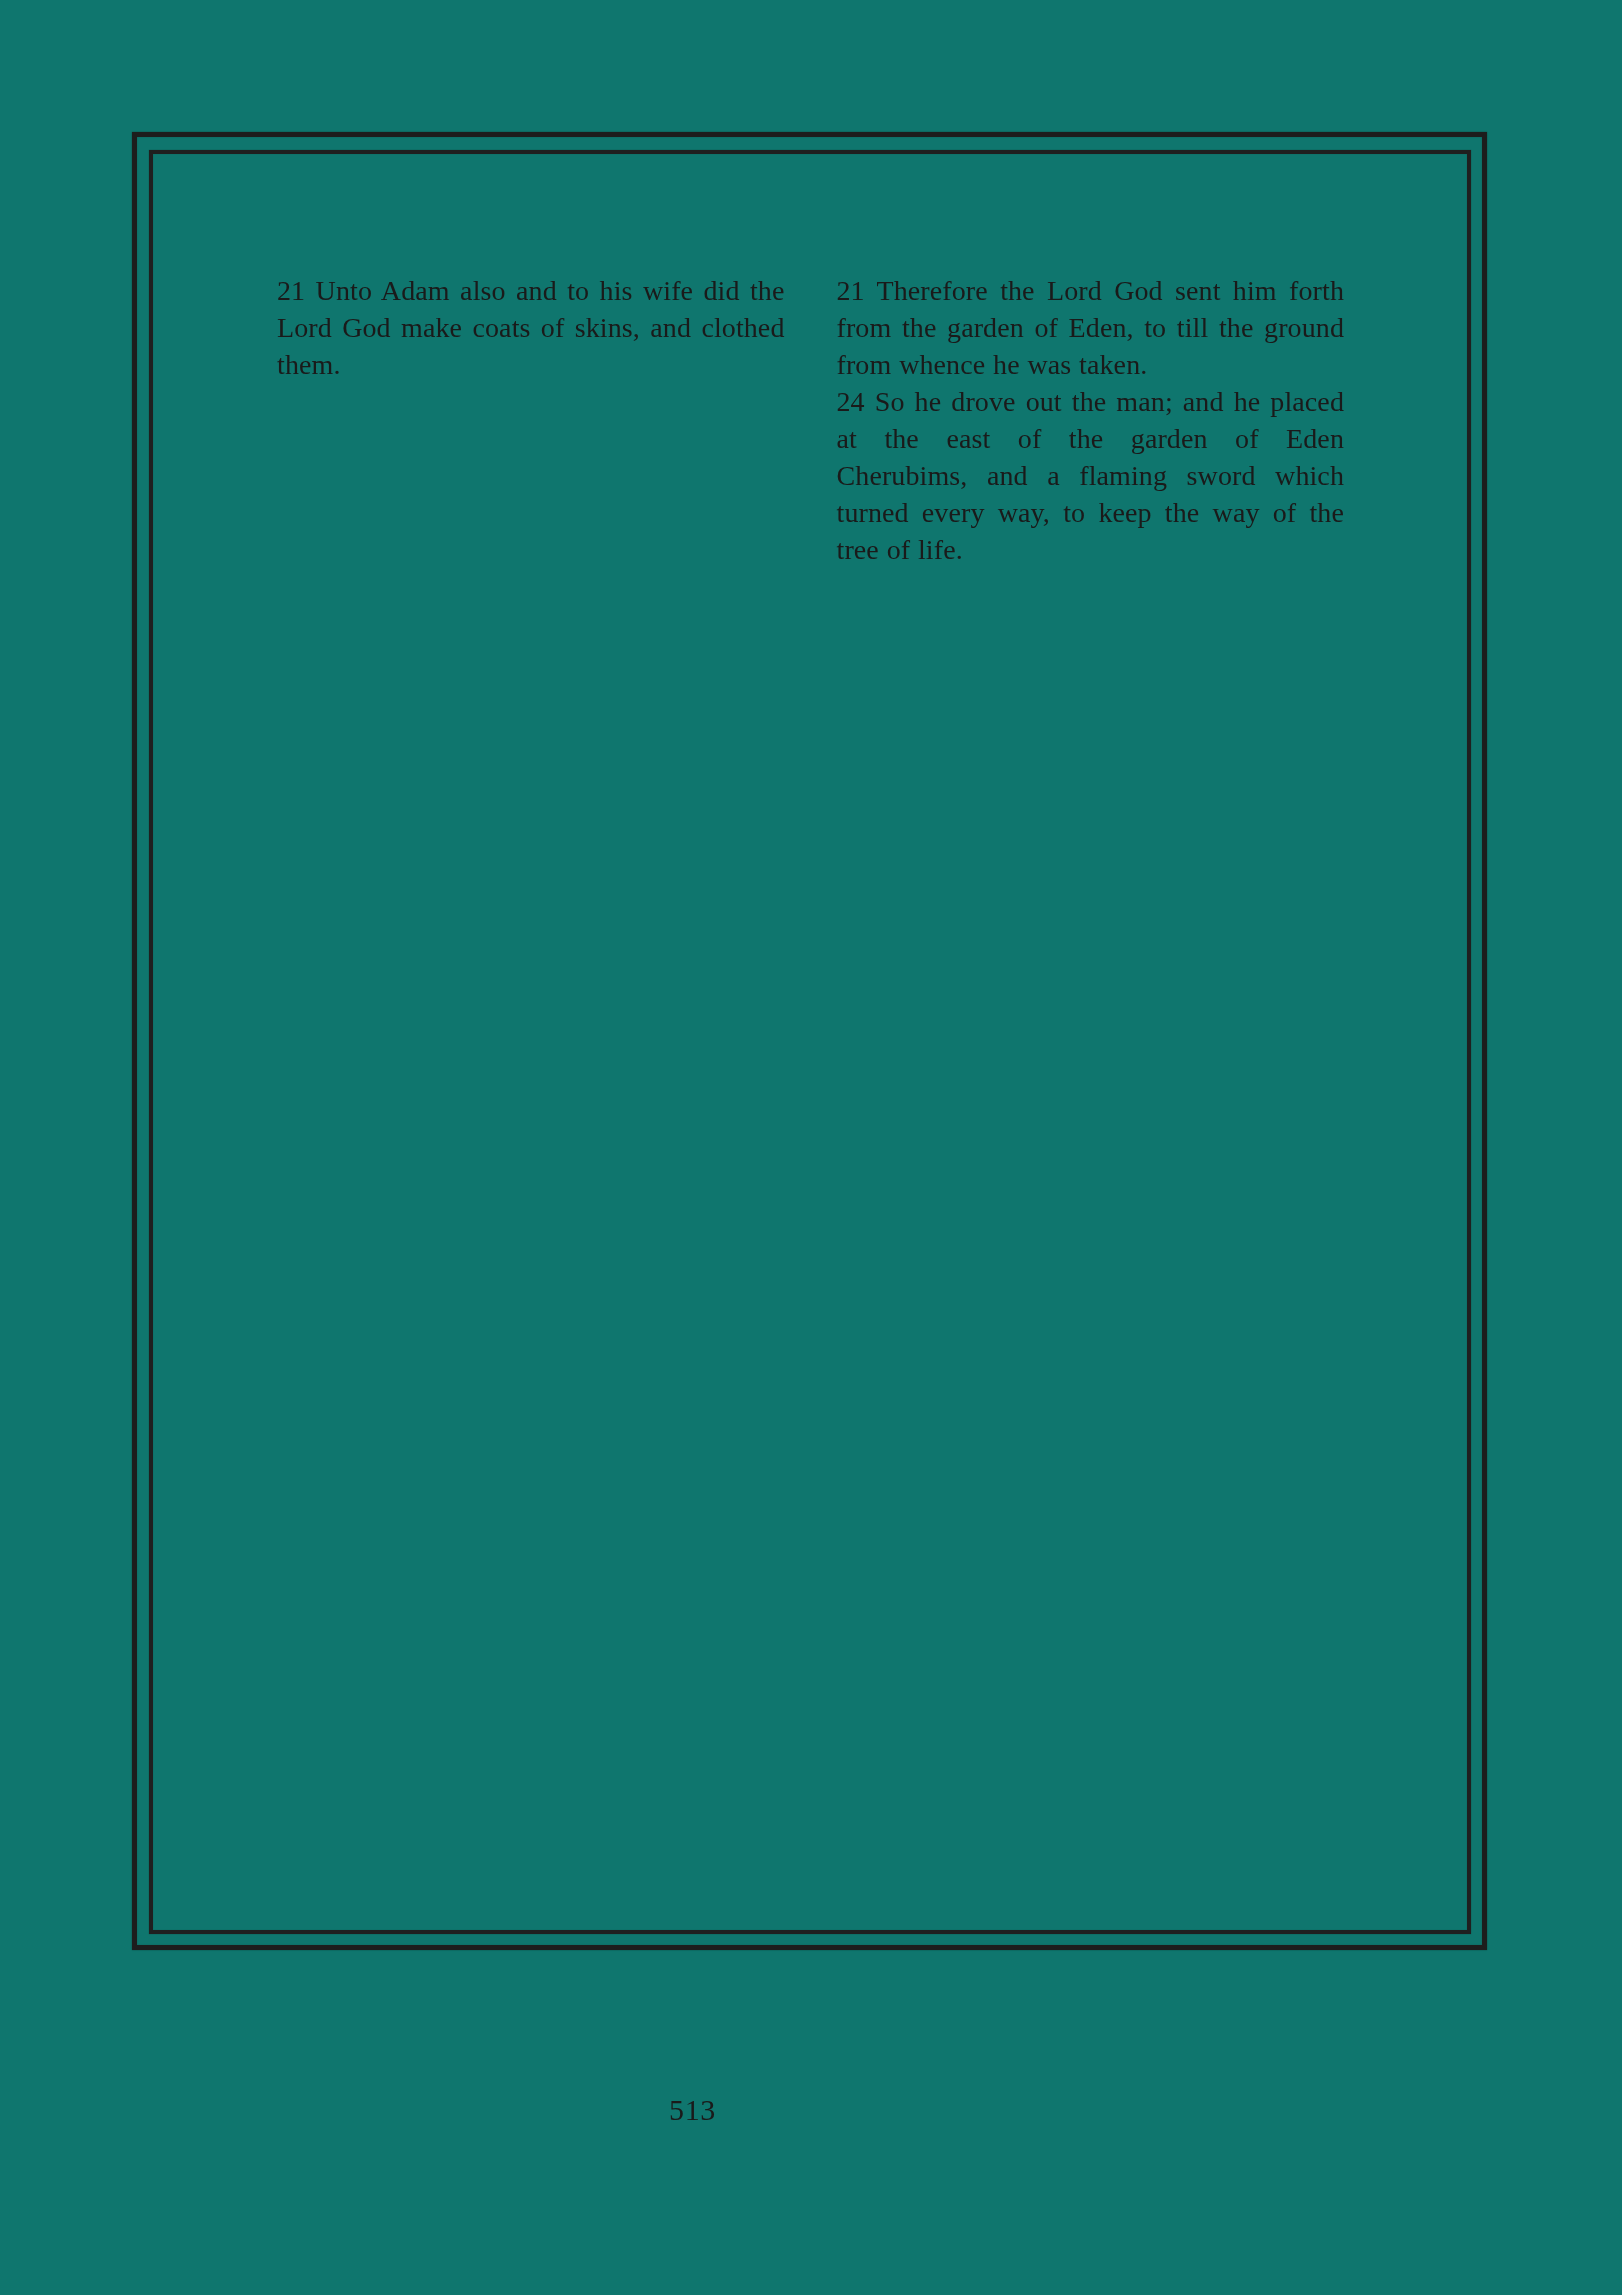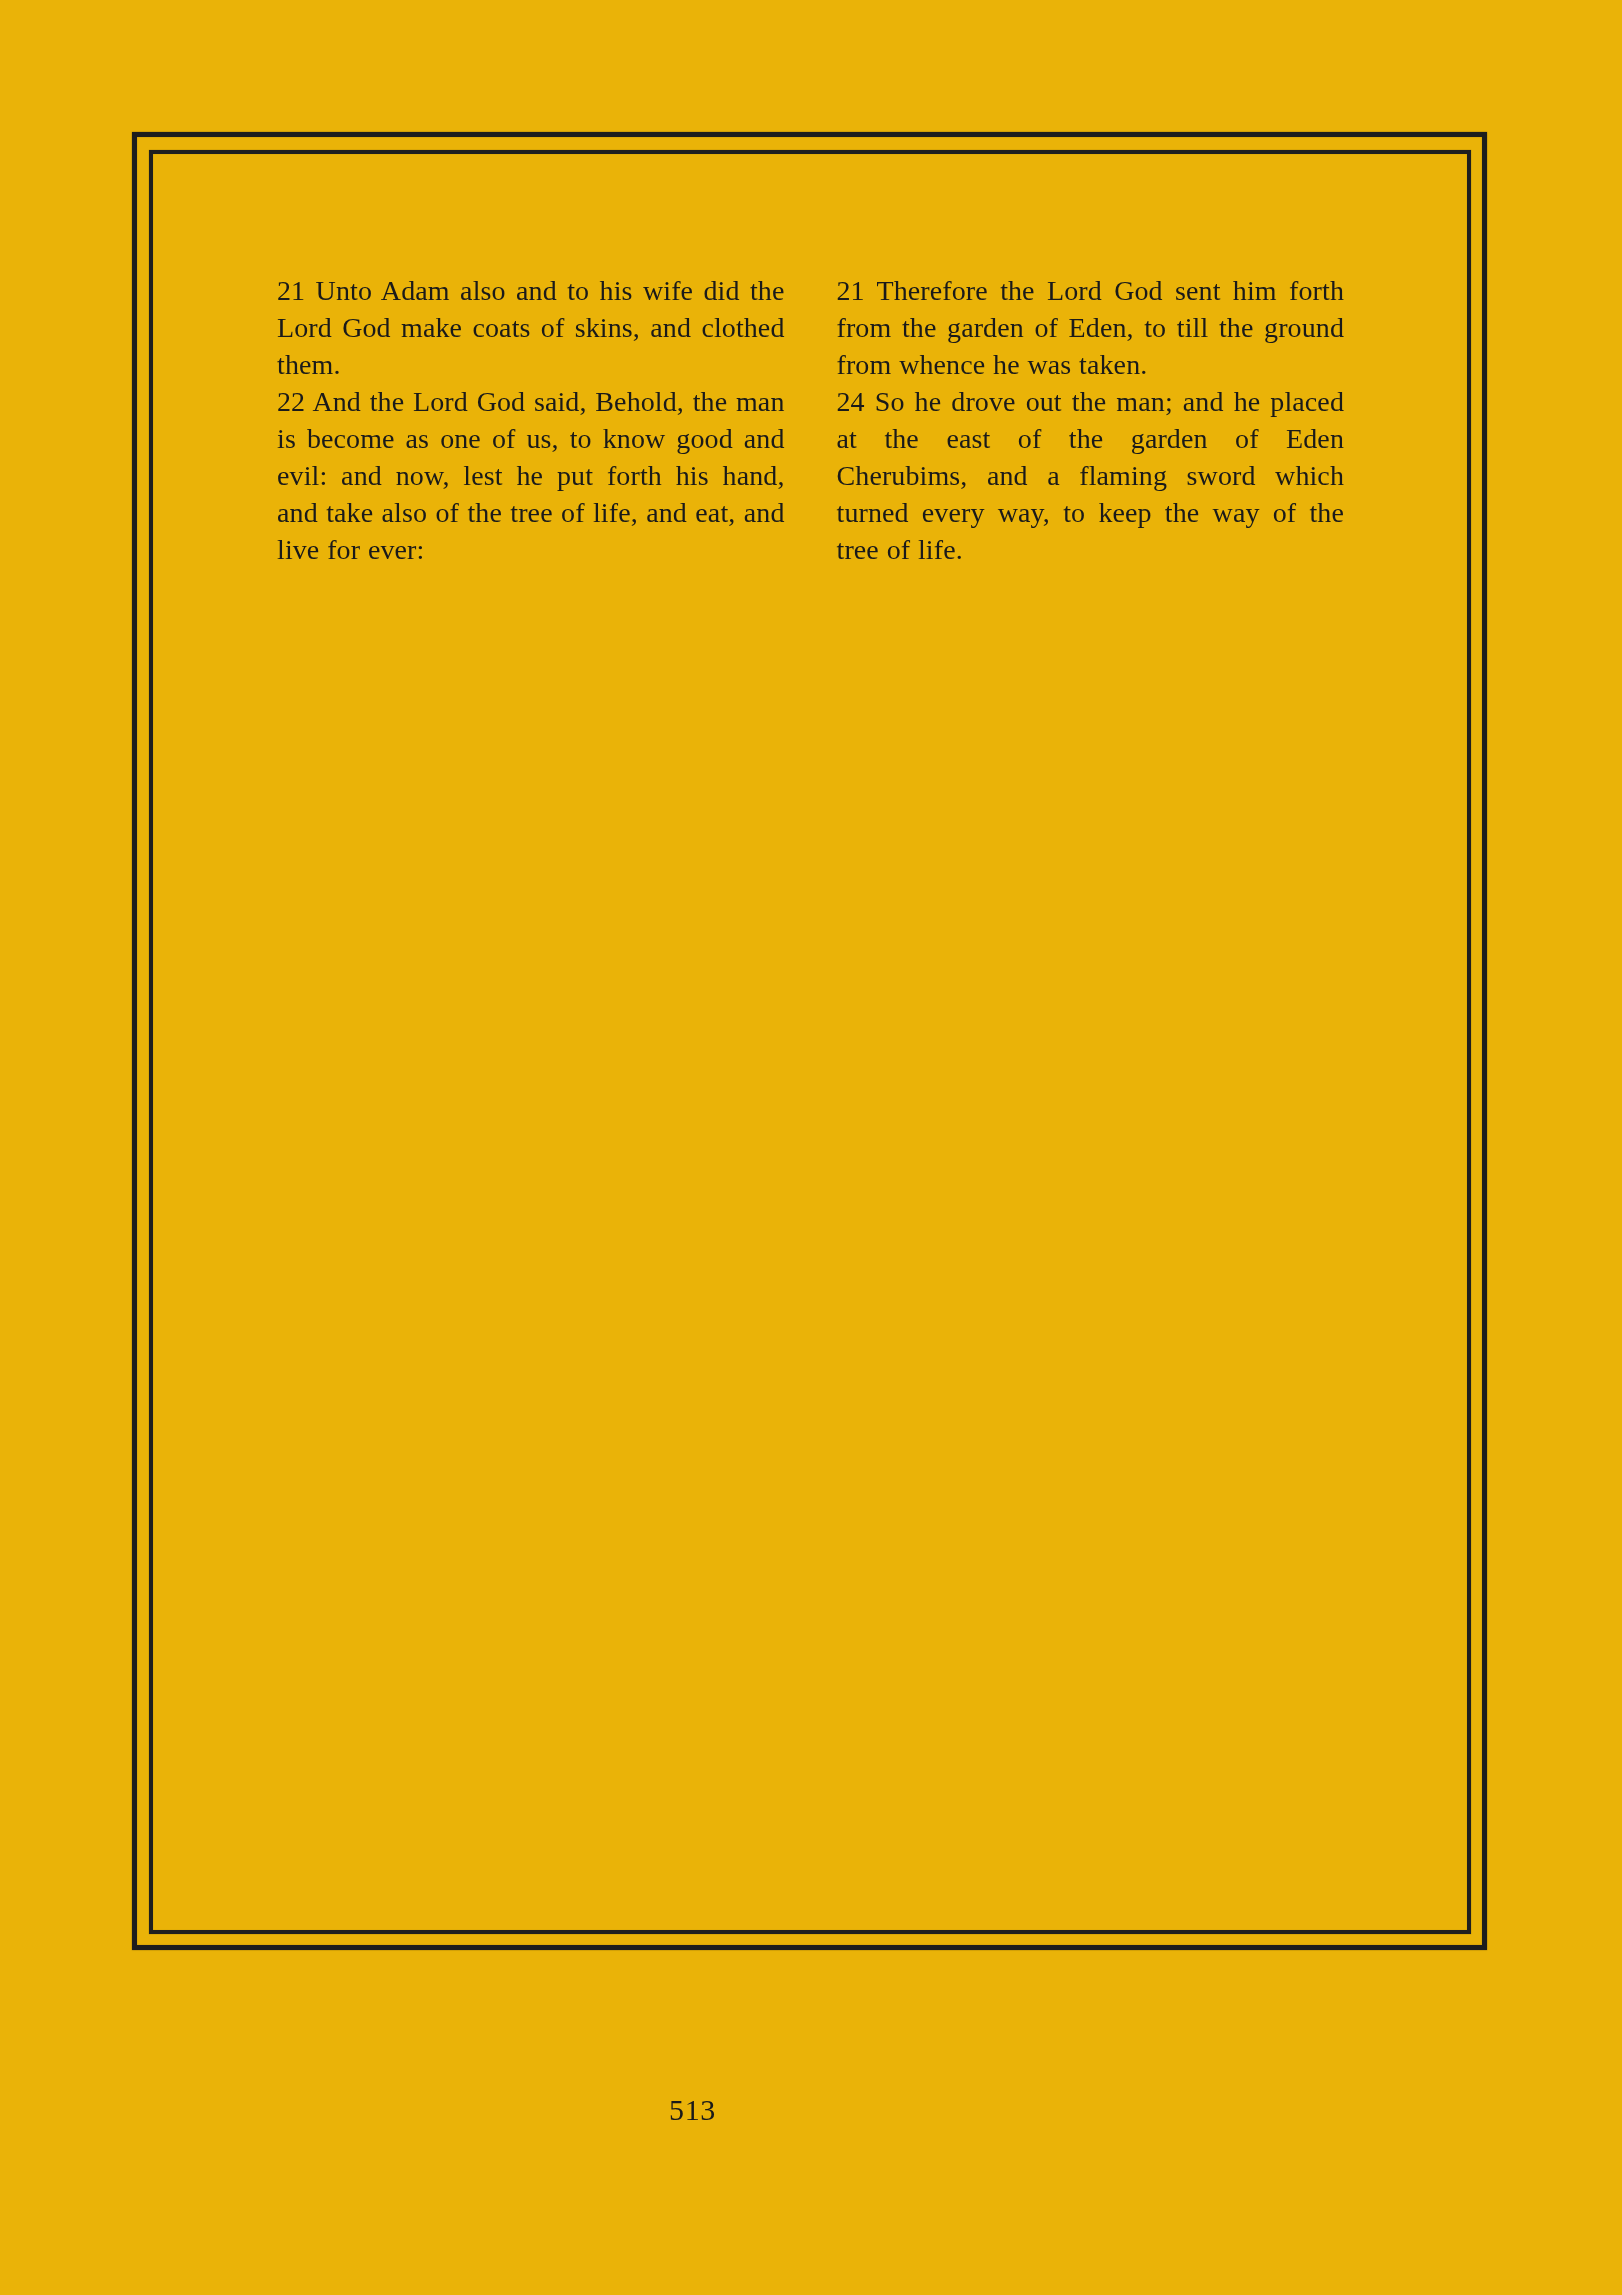--- a/index.html
+++ b/index.html
@@ -4,21 +4,21 @@
 <style>
   html, body {
     margin: 0;
     padding: 0;
     background: #ffffff;
   }
   .page {
     position: relative;
     width: 1623px;
     height: 2295px;
-    background: #eab308;
+    background: #0f766e;
     font-family: "Liberation Serif", "DejaVu Serif", serif;
     color: #1a1a1a;
     overflow: hidden;
   }
   
   .frame-outer {
     position: absolute;
     left: 132px;
     top: 132px;
     width: 1355px;
@@ -77,21 +77,20 @@
 <body>
 
 <div class="page">
 
   <div class="frame-outer"></div>
   <div class="frame-inner"></div>
 
   <main class="text-block">
     <div class="col">
       <p class="verse">21 Unto Adam also and to his wife did the Lord God make coats of skins, and clothed them.</p>
-      <p class="verse">22 And the Lord God said, Behold, the man is become as one of us, to know good and evil: and now, lest he put forth his hand, and take also of the tree of life, and eat, and live for ever:</p>
     </div>
     <div class="col">
       <p class="verse">21 Therefore the Lord God sent him forth from the garden of Eden, to till the ground from whence he was taken.</p>
       <p class="verse">24 So he drove out the man; and he placed at the east of the garden of Eden Cherubims, and a flaming sword which turned every way, to keep the way of the tree of life.</p>
     </div>
   </main>
 
   <footer class="page-number">513</footer>
 
 </div>

